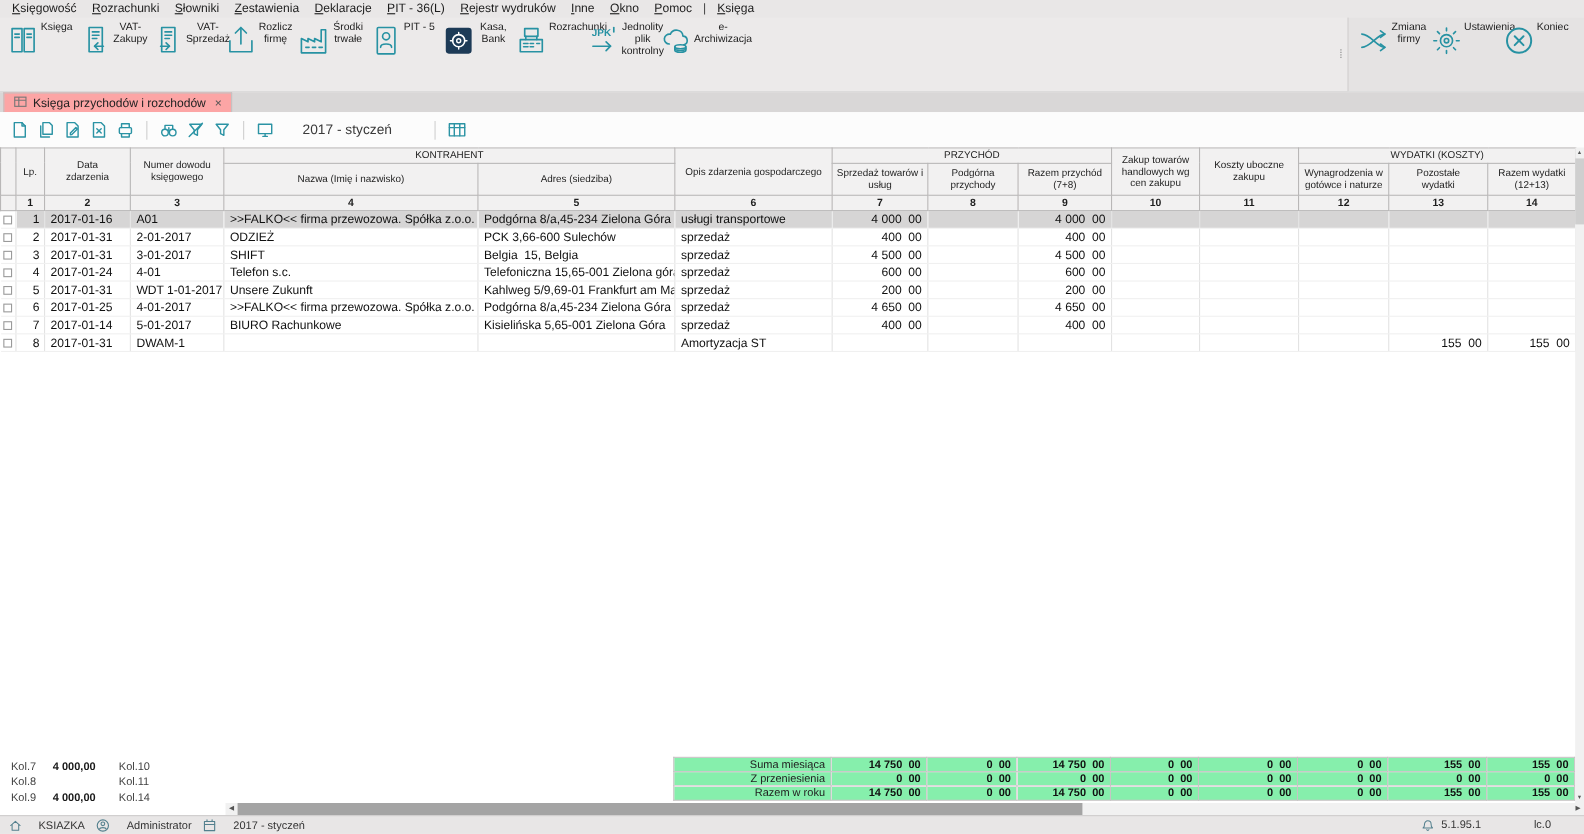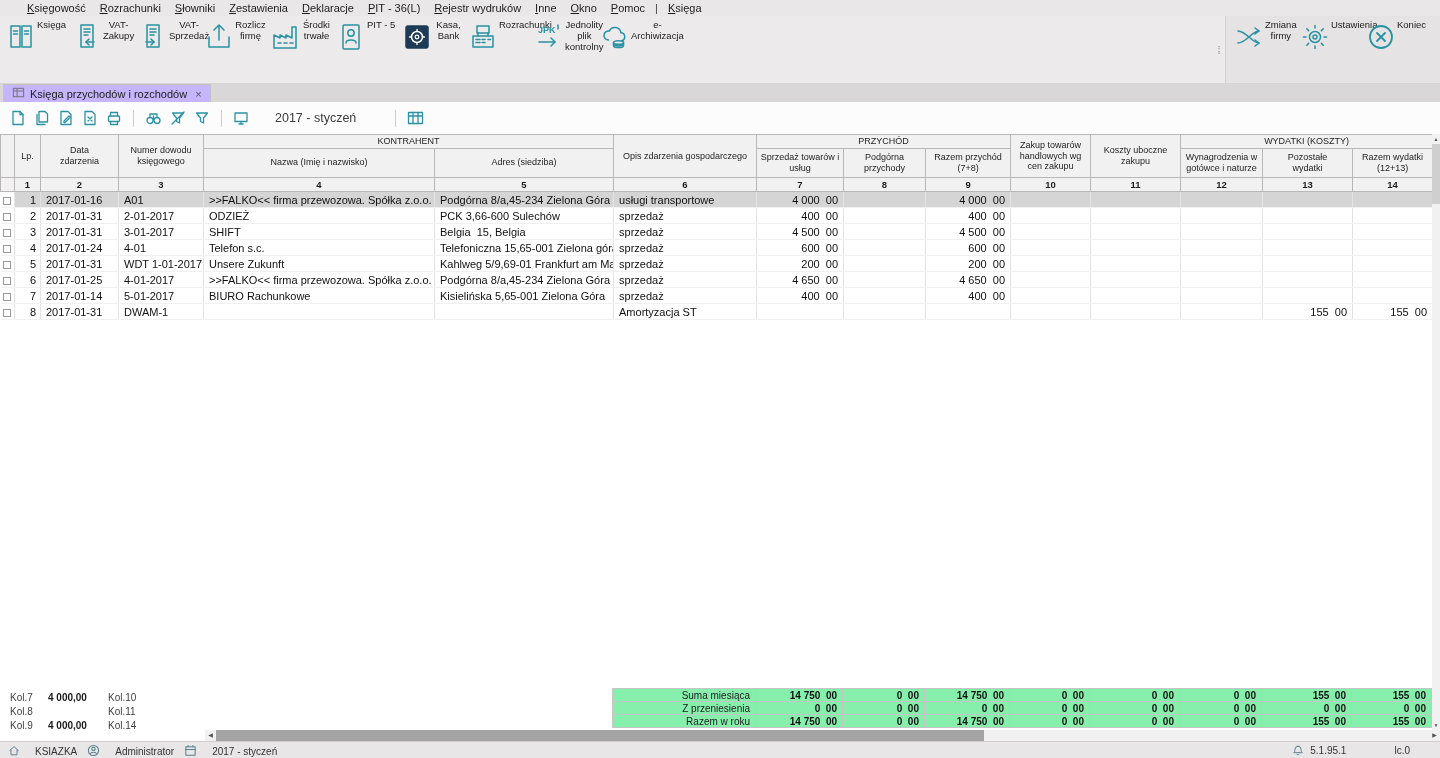--- a/index.html
+++ b/index.html
@@ -1,39 +1,39 @@
 <!DOCTYPE html>
 <html><head>
 <meta charset="utf-8">
 <style>
 *{box-sizing:border-box;margin:0;padding:0}
 html,body{margin:0;padding:0}
 body{width:1440px;height:758px;overflow:hidden;cursor:default}
 .app{position:relative;width:1440px;height:758px;background:#e9e7e7;font-family:"Liberation Sans",sans-serif;color:#222}
 
 
-.menubar{position:absolute;top:0;left:0;right:0;height:16px;display:flex;align-items:center;padding-left:20px;font-size:11px;background:#e9e7e7}
+.menubar{position:absolute;top:0;left:0;right:0;height:16px;display:flex;align-items:center;padding-left:4px;font-size:11px;background:#e9e7e7}
 .menu-item{display:inline-block;padding:0 7px;color:#1d1d1d}
 .menu-item::first-letter{text-decoration:underline}
 .menu-sep{display:inline-block;padding:0 3px;color:#444}
 .menu-sep::first-letter{text-decoration:none}
 
 
 .toolbar{position:absolute;top:16px;left:0;right:0;height:68px;background:#eceaea;border-bottom:1px solid #d6d4d4;display:flex}
 .tb-left{display:flex;flex:1;padding-left:4px}
 .tb-btn{width:66px;padding:4px 2px 2px;display:flex;flex-direction:row;align-items:flex-start;gap:1px}
 .tb-label{font-size:9.5px;text-align:center;line-height:1.15;color:#1c1c1c}
 .tbicon{height:33px;display:flex;align-items:center;justify-content:center}
 .tbicon svg{stroke:#2792a3;fill:none;stroke-width:1.5;stroke-linecap:round;stroke-linejoin:round}
 .tb-overflow{width:12px;display:flex;align-items:center;justify-content:center;color:#8f8f8f;font-size:11px}
 .tb-right{display:flex;background:#e5e3e3;border-left:1px solid #d2d0d0;padding:0 10px 0 6px}
 
 
 .tabbar{position:absolute;top:84px;left:0;right:0;height:18px;background:#d9d7d7;display:flex;align-items:stretch;padding-left:3px}
-.tab{display:flex;align-items:center;gap:5px;padding:0 8px;background:#c4b5fd;border:1px solid #c4c2c2;border-bottom:none;font-size:11px;color:#222}
+.tab{display:flex;align-items:center;gap:5px;padding:0 8px;background:#fca5a5;border:1px solid #c4c2c2;border-bottom:none;font-size:11px;color:#222}
 .tab-icon svg{stroke:#777;fill:none;stroke-width:1.1}
 .tab-close{color:#555;font-size:11px;padding-left:3px}
 
 
 .workspace{position:absolute;top:102px;left:0;right:0;bottom:17px;background:#fff;overflow:hidden}
 .subtoolbar{height:32px;display:flex;align-items:center;gap:8px;padding-left:10px;background:#fcfcfc}
 .sicon{display:inline-flex}
 .sicon svg{stroke:#2b93a4;fill:none;stroke-width:1.3;stroke-linecap:round;stroke-linejoin:round}
 .st-sep{width:1px;height:17px;background:#cfcfcf;margin:0 3px}
 .period{font-size:12.5px;color:#3a3a3a;margin:0 14px 0 18px;min-width:95px}

